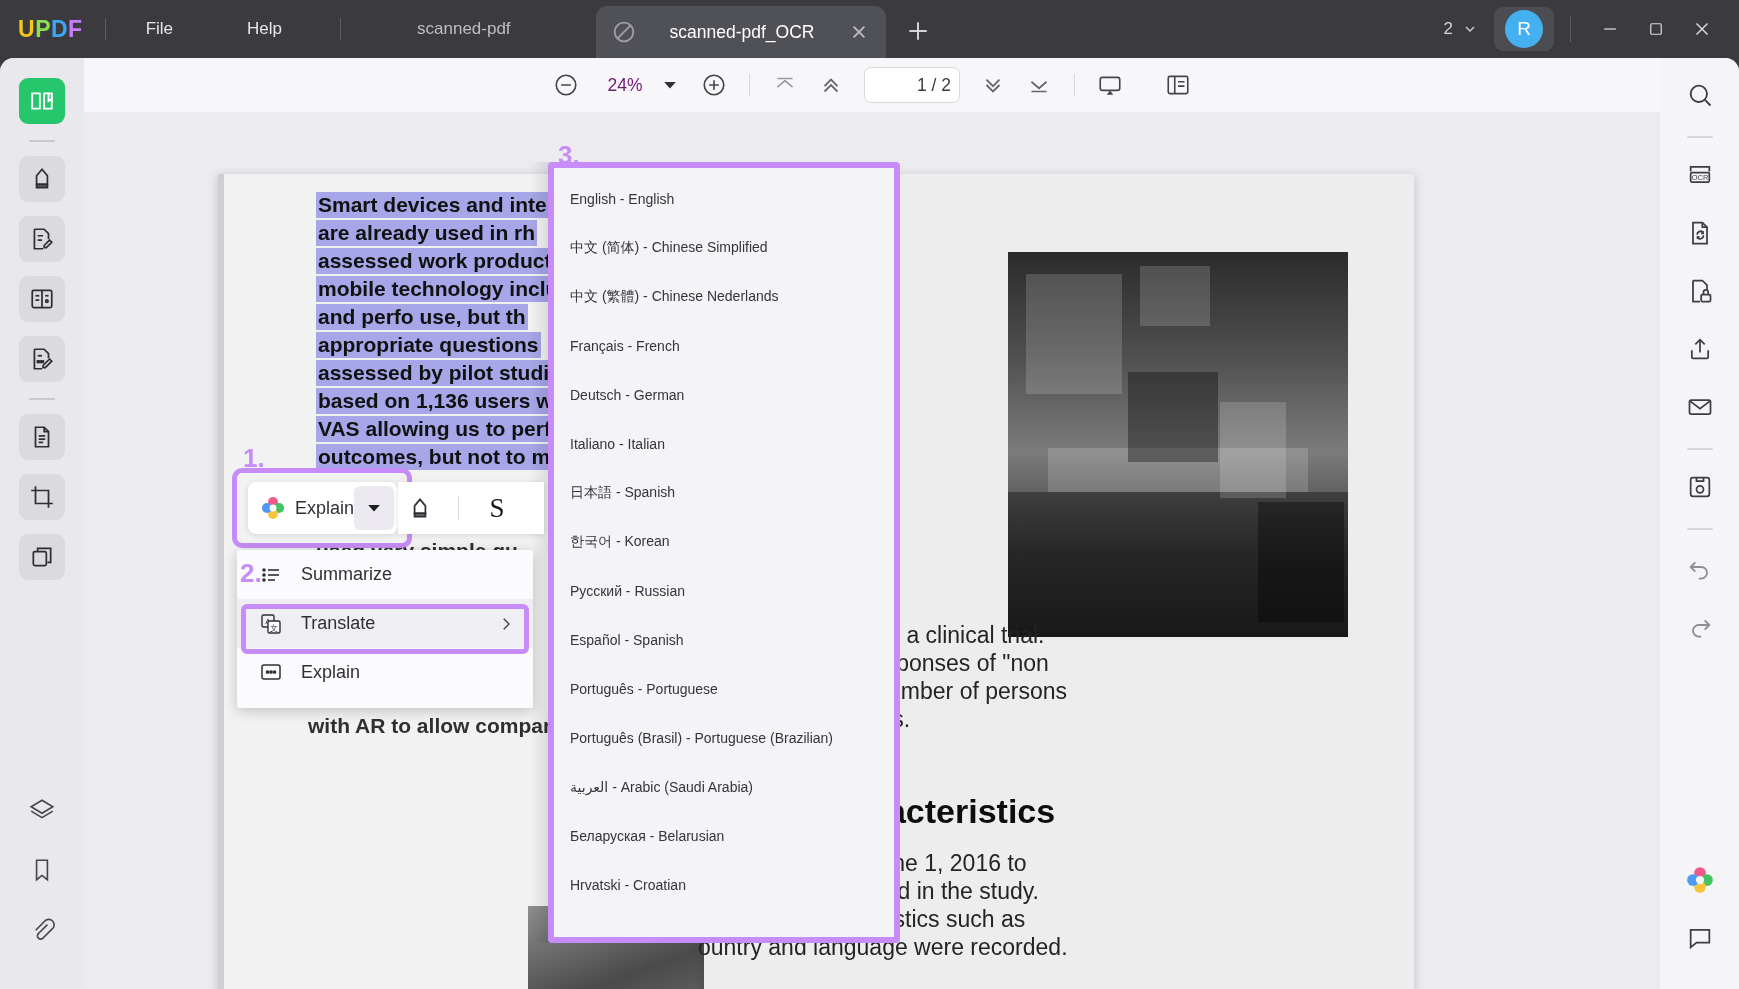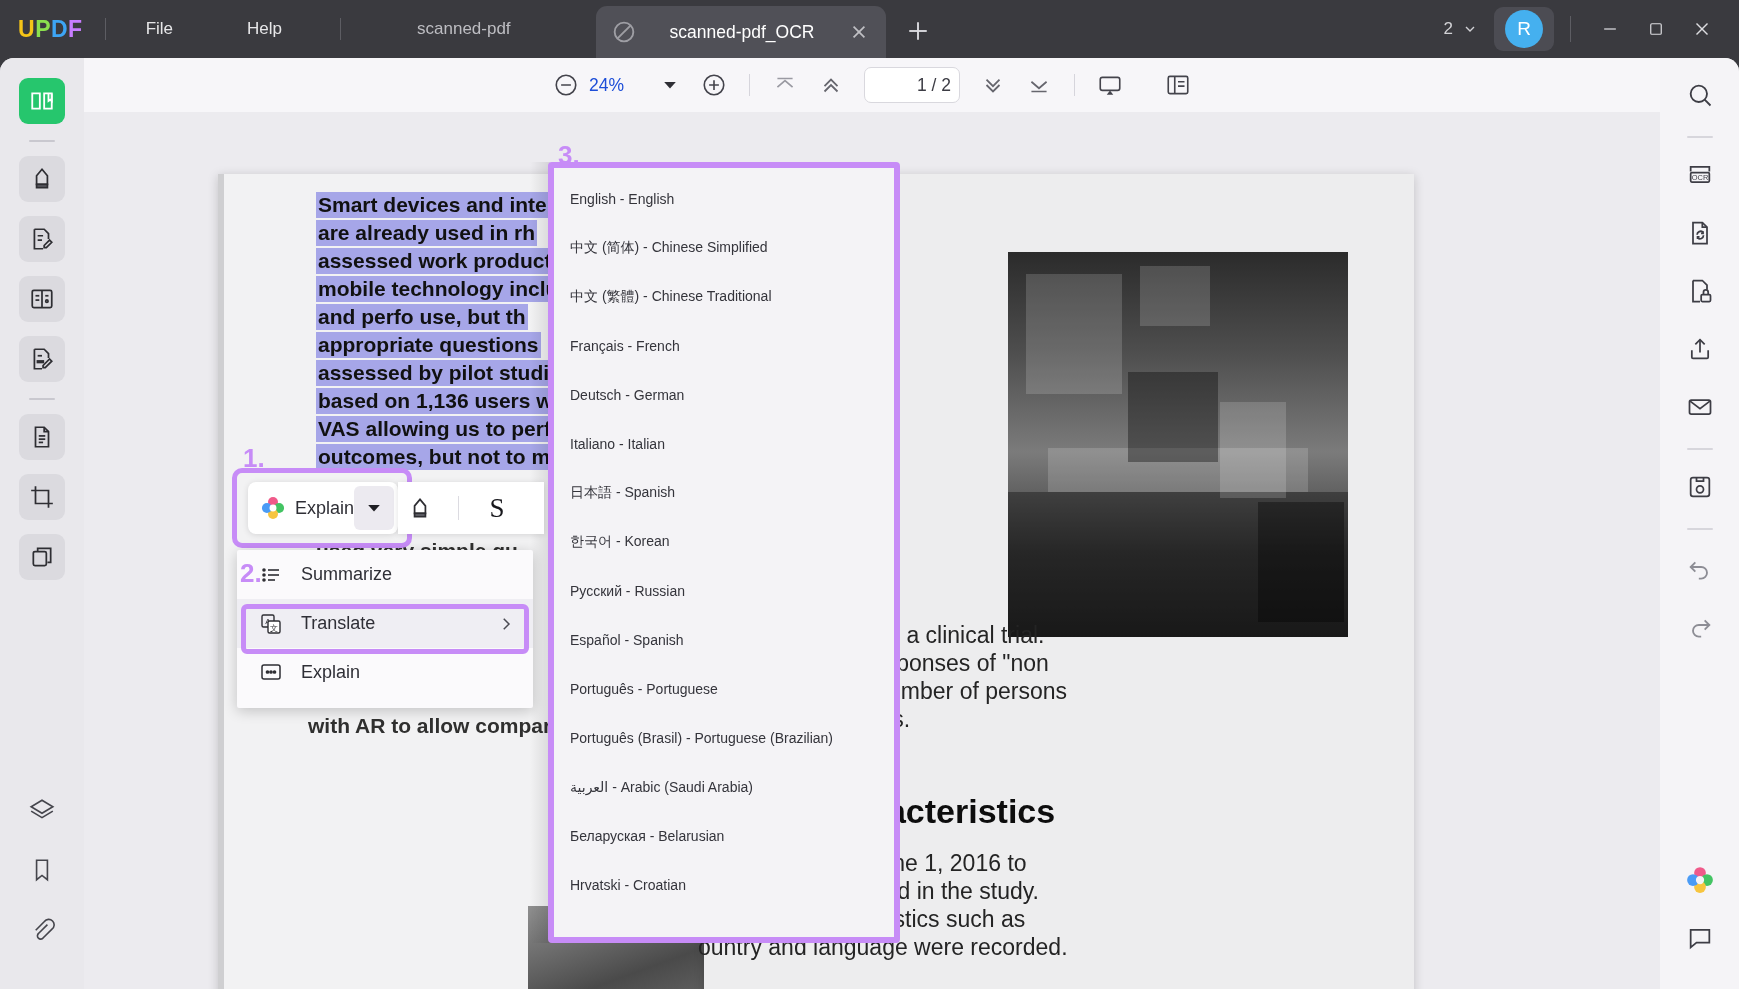--- a/index.html
+++ b/index.html
@@ -82,21 +82,21 @@
   .rrail-btn { width: 46px; height: 46px; display: flex; align-items: center; justify-content: center; margin-bottom: 12px; }
   .rrail-div { width: 26px; height: 2px; background: #d7d6dc; margin: 6px 0 14px; border-radius:1px;}
 
   
   .toolbar {
     position: absolute; left: 84px; top: 0; width: 1576px; height: 54px;
     background: #f7f6f9; display: flex; align-items: center; justify-content: center;
     gap: 0;
   }
   .tb-btn { width: 46px; height: 40px; display: flex; align-items: center; justify-content: center; }
-  .zoomval { color: #1d4ed8; font-size: 17.5px; width: 72px; }
+  .zoomval { color: #701a75; font-size: 17.5px; width: 72px; text-align: center; }
   .caret-sm { width: 18px; height: 18px; display:flex; align-items:center; justify-content:center;}
   .tb-sep { width: 1px; height: 22px; background: #d6d5dc; margin: 0 12px; }
   .pagebox {
     width: 96px; height: 36px; border: 1px solid #d9d8de; border-radius: 7px;
     background: #fff; color: #3c3c44; font-size: 17.5px;
     display: flex; align-items: center; justify-content: center; margin: 0 10px; padding-left: 44px;
   }
 
   
   .docarea {
@@ -539,21 +539,21 @@
       <div class="tr-box" style="left:157px; top:492px;"></div>
 
       <div class="step-num" style="left:159px; top:331px;">1.</div>
       <div class="step-num" style="left:156px; top:446px;">2.</div>
       <div class="step-num" style="left:474px; top:28px;">3.</div>
 
       <div class="langpanel" style="left:464px; top:50px;">
         <div class="langlist" id="langlist">
             <div class="langitem">English - English</div>
             <div class="langitem">中文 (简体) - Chinese Simplified</div>
-            <div class="langitem">中文 (繁體) - Chinese Traditional</div>
+            <div class="langitem">中文 (繁體) - Chinese Nederlands</div>
             <div class="langitem">Français - French</div>
             <div class="langitem">Deutsch - German</div>
             <div class="langitem">Italiano - Italian</div>
             <div class="langitem">日本語 - Spanish</div>
             <div class="langitem">한국어 - Korean</div>
             <div class="langitem">Русский - Russian</div>
             <div class="langitem">Español - Spanish</div>
             <div class="langitem">Português - Portuguese</div>
             <div class="langitem">Português (Brasil) - Portuguese (Brazilian)</div>
             <div class="langitem">العربية - Arabic (Saudi Arabia)</div>

